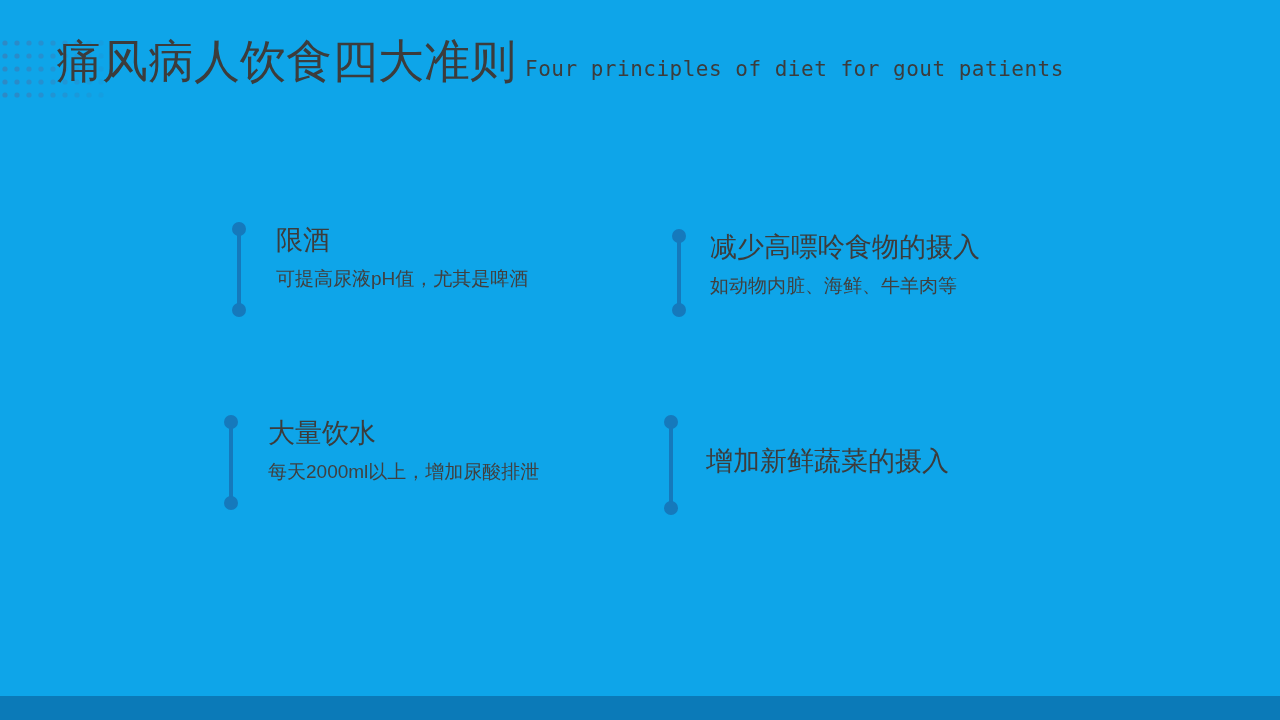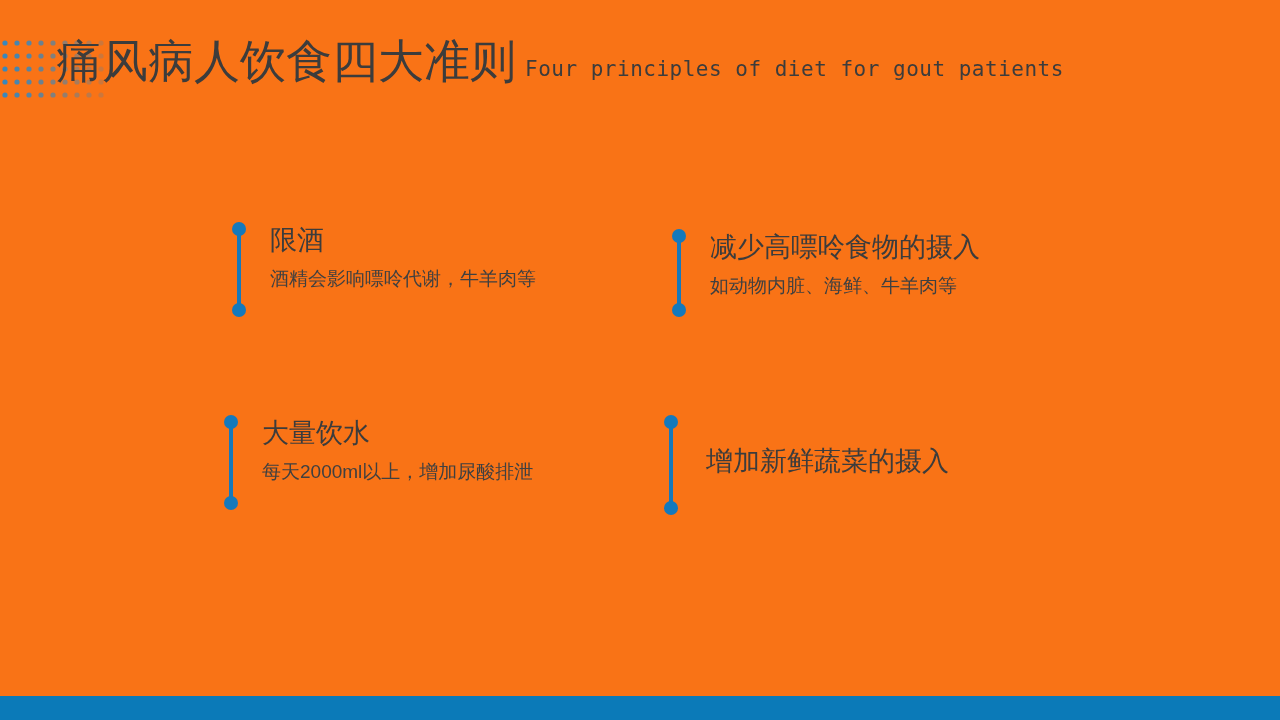--- a/index.html
+++ b/index.html
@@ -14,21 +14,21 @@
     background: #ffffff;
     font-family: "Liberation Sans", "DejaVu Sans", sans-serif;
     position: relative;
   }
 
   .slide {
     position: absolute;
     inset: 0;
     width: 1280px;
     height: 720px;
-    background: #f97316;
+    background: #0ea5e9;
     text-decoration: underline;
   }
 
   
   .header {
     position: absolute;
     left: 0;
     top: 30px;
     width: 1280px;
     height: 80px;
@@ -117,21 +117,21 @@
   .connector .dot.bottom { bottom: 0px; }
 
   .conn-85 { height: 95px; }
   .conn-85 .bar { height: 81px; }
   .conn-80 { height: 88px; }
   .conn-80 .bar { height: 74px; }
   .conn-100 { height: 100px; }
   .conn-100 .bar { height: 86px; }
 
   .texts {
-    margin-left: 24px;
+    margin-left: 30px;
     padding-top: 0px;
   }
 
   .item-heading {
     font-size: 27px;
     line-height: 36px;
     color: #3c3c3c;
     font-weight: 400;
     white-space: nowrap;
     margin-bottom: 4px;
@@ -232,21 +232,21 @@
   <div class="content">
 
     <div class="item item-a">
       <div class="connector conn-85">
         <span class="dot top"></span>
         <span class="bar"></span>
         <span class="dot bottom"></span>
       </div>
       <div class="texts">
         <div class="item-heading">限酒</div>
-        <div class="item-desc">酒精会影响嘌呤代谢，牛羊肉等</div>
+        <div class="item-desc">可提高尿液pH值，尤其是啤酒</div>
       </div>
     </div>
 
     <div class="item item-b">
       <div class="connector conn-80">
         <span class="dot top"></span>
         <span class="bar"></span>
         <span class="dot bottom"></span>
       </div>
       <div class="texts">

